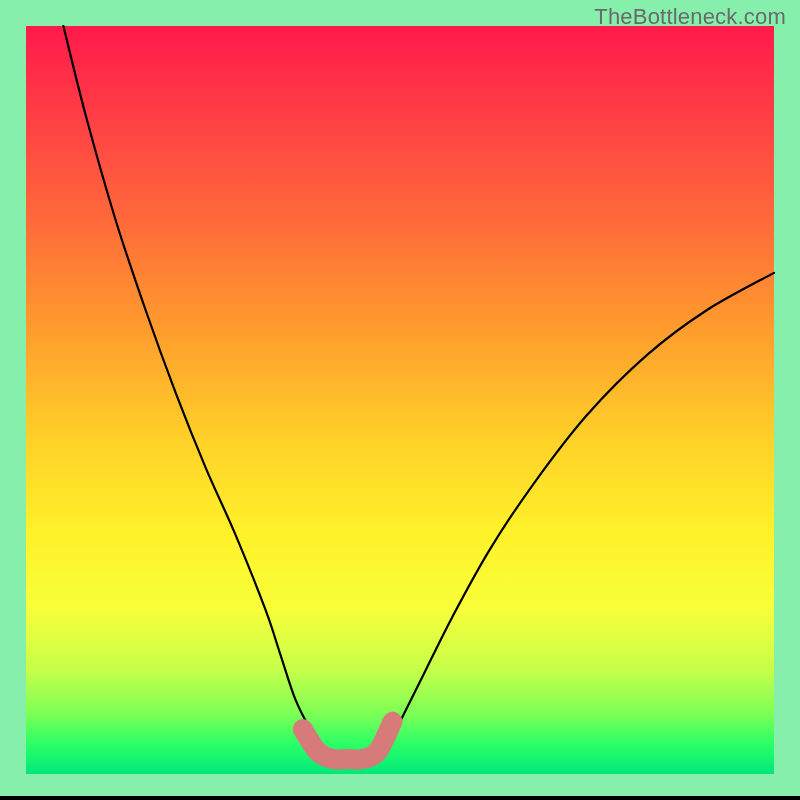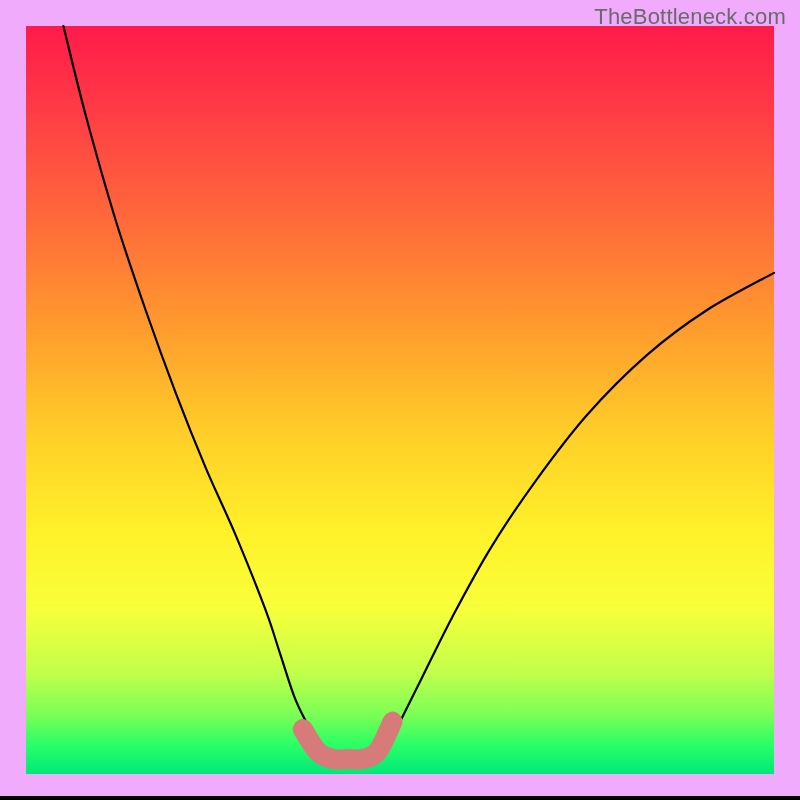--- a/index.html
+++ b/index.html
@@ -8,21 +8,21 @@
     width: 800px;
     height: 800px;
     background: #000000;
     overflow: hidden;
     font-family: Arial, Helvetica, sans-serif;
   }
   .stage {
     position: relative;
     width: 800px;
     height: 796px;
-    background: #f0abfc;
+    background: #86efac;
   }
   .plot-area {
     position: absolute;
     left: 26px;
     top: 26px;
     width: 748px;
     height: 748px;
     
     background: linear-gradient(
       to bottom,

